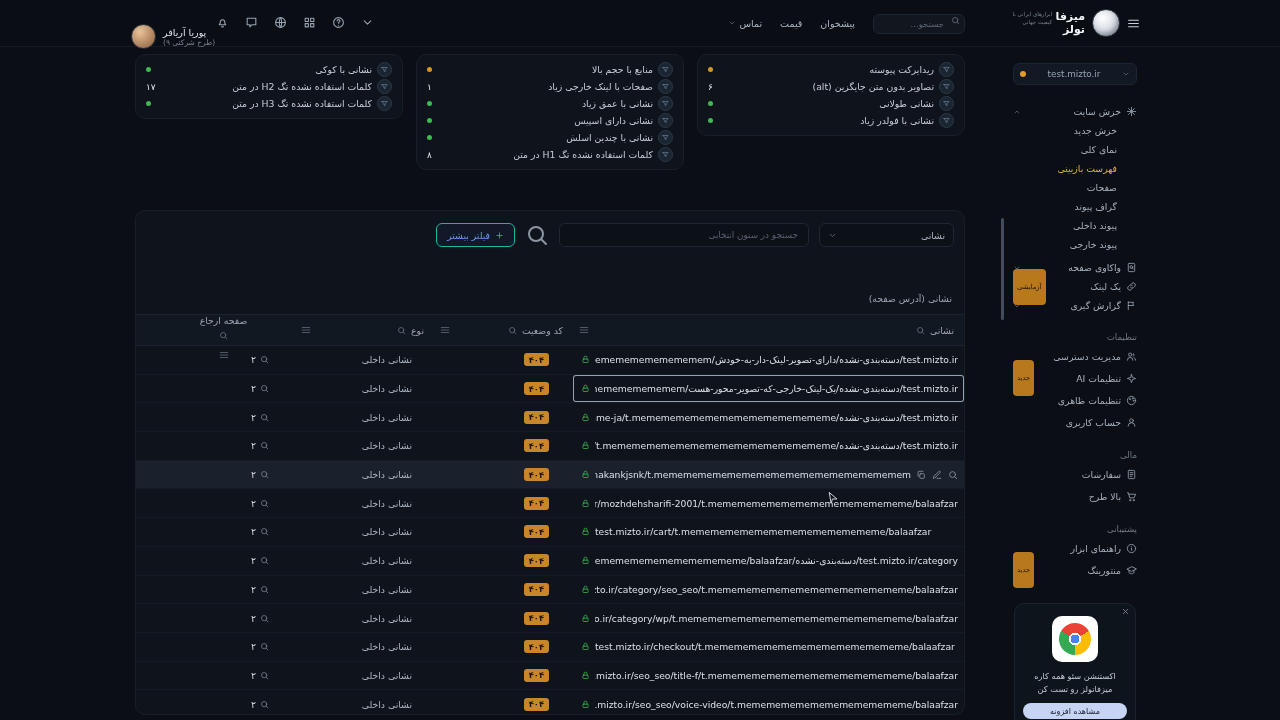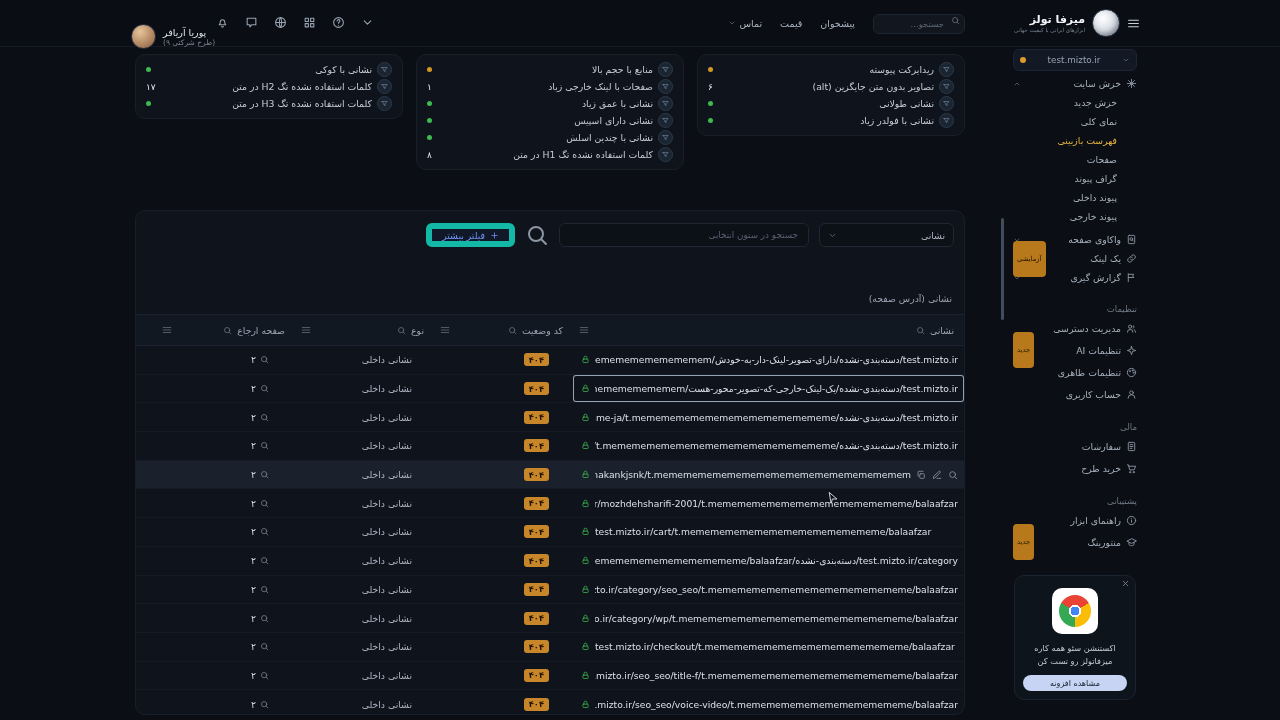--- a/index.html
+++ b/index.html
@@ -31,24 +31,24 @@
   .tb-nav-item{display:flex;direction:rtl;align-items:center;gap:3px;font-size:9.5px;color:#aab3c0;cursor:pointer;}
   .tb-nav-item .ic{color:#6b7683;}
 
   
   .sidebar{position:absolute;top:0;right:135px;width:140px;height:720px;}
   .brand{height:46px;display:flex;direction:rtl;align-items:center;gap:7px;padding:0 5px;box-sizing:border-box;}
   .burger{color:#c9d1dc;cursor:pointer;}
   .brand-logo{width:26px;height:26px;border-radius:50%;flex:none;
     background:radial-gradient(circle at 38% 32%,#ffffff,#d4dae3 55%,#8f99a8);
     border:1px solid #2a3442;box-shadow:inset -2px -3px 5px rgba(0,0,0,.25);}
-  .brand-text{display:flex;flex-direction:column;align-items:flex-start;direction:rtl;}
+  .brand-text{display:flex;align-items:flex-start;direction:rtl;}
   .brand-name{font-size:11px;font-weight:bold;color:#f2f5f9;line-height:13px;}
   .brand-tagline{font-size:5.5px;color:#76808e;line-height:8px;}
-  .site-select{margin:3px 8px;height:22px;background:#121924;border:1px solid #1c2533;border-radius:6px;
+  .site-select{margin:17px 8px;height:22px;background:#121924;border:1px solid #1c2533;border-radius:6px;
     display:flex;align-items:center;padding:0 6px;gap:4px;direction:ltr;cursor:pointer;box-sizing:border-box;}
   .site-dot{width:6px;height:6px;border-radius:50%;background:#e09b2d;flex:none;}
   .site-label{flex:1;text-align:center;font-size:8.8px;color:#97a3b3;}
   .site-select .ic{color:#6b7683;}
   .side-items{display:flex;flex-direction:column;padding:0 2px;}
   .s-item{display:flex;direction:rtl;align-items:center;height:22px;padding:0 6px;gap:5px;
     font-size:9.3px;color:#a7b0bd;cursor:pointer;flex:none;}
   .s-item.sm{height:19px;}
   .s-item.ind{padding-right:26px;}
   .s-item.gp{margin-top:4px;}
@@ -87,31 +87,31 @@
   .filter-row{display:flex;direction:rtl;align-items:center;gap:10px;margin:12px 10px 0;height:24px;}
   .col-select{width:135px;height:24px;background:#0c1117;border:1px solid #1f2733;border-radius:6px;
     display:flex;direction:rtl;align-items:center;padding:0 8px;font-size:9.3px;color:#aab3c0;
     box-sizing:border-box;cursor:pointer;}
   .col-select .ic{color:#6b7683;}
   .filter-input{width:250px;height:24px;box-sizing:border-box;background:#0c1117;border:1px solid #1f2733;
     border-radius:6px;color:#aab3c0;font-size:8.8px;padding:0 10px;direction:rtl;outline:none;font-family:inherit;}
   .filter-input::placeholder{color:#566070;}
   .search-btn{width:24px;height:24px;border-radius:6px;display:flex;align-items:center;justify-content:center;
     color:#8b95a3;cursor:pointer;}
-  .more-filters{height:24px;padding:0 10px;border:6px solid #14b8a6;border-radius:6px;color:#6e96f5;
+  .more-filters{height:24px;padding:0 10px;border:1px solid #14b8a6;border-radius:6px;color:#6e96f5;
     font-size:9.3px;display:flex;direction:rtl;align-items:center;gap:5px;background:rgba(59,110,241,0.06);
     cursor:pointer;font-family:inherit;}
   .table-caption{direction:rtl;font-size:9.3px;color:#97a1af;margin:46px 12px 10px;}
 
   .thead{display:flex;direction:rtl;height:30px;border-top:1px solid #1b2330;border-bottom:1px solid #1b2330;
     background:#121822;align-items:stretch;font-size:9.3px;color:#9aa4b2;}
   .th{display:flex;direction:rtl;align-items:center;gap:5px;padding:0 10px 0 6px;box-sizing:border-box;}
   .th .h-search{color:#6b7683;cursor:pointer;}
   .th .h-menu{color:#5d6775;cursor:pointer;}
-  .c-url{width:391px;}.c-status{width:139px;}.c-type{width:139px;}.c-ref{width:139px;}
+  .c-url{width:391px;}.c-status{width:139px;}.c-type{width:139px;}.c-ref{width:139px;flex-direction:column;}
   .c-gutter{width:20px;flex:none;}
 
   .trow{display:flex;direction:rtl;align-items:center;height:27.7px;border-bottom:1px solid #141b24;
     font-size:9.3px;cursor:pointer;}
   .trow.hover{background:#1a212c;}
   .cell-url{width:391px;display:flex;direction:ltr;align-items:center;gap:5px;
     padding:0 6px 0 8px;box-sizing:border-box;height:100%;}
   .lock{color:#3fb950;}
   .url{flex:1;direction:rtl;text-align:left;white-space:nowrap;overflow:hidden;color:#dbe1e8;font-size:9.2px;}
   .trow.selected .cell-url{box-shadow:inset 0 0 0 1px #96a1b1;border-radius:3px;}
@@ -433,21 +433,21 @@
       </div>
 
       <div class="s-item">
         <span class="ic i11 s-ic">
           <svg viewBox="0 0 24 24" fill="none" stroke="currentColor" stroke-width="2" stroke-linecap="round" stroke-linejoin="round" style="width:100%;height:100%;display:block">
             <circle cx="9" cy="20" r="1.4"></circle>
             <circle cx="17" cy="20" r="1.4"></circle>
             <path d="M3 4h2.5L8 15h9.5L21 7H6"></path>
           </svg>
         </span>
-        <span class="s-label">خرید طرح</span>
+        <span class="s-label">بالا طرح</span>
         <span class="sp"></span>
 
       </div>
 
       <div class="s-item section">
 
         <span class="s-label">پشتیبانی</span>
         <span class="sp"></span>
 
       </div>

